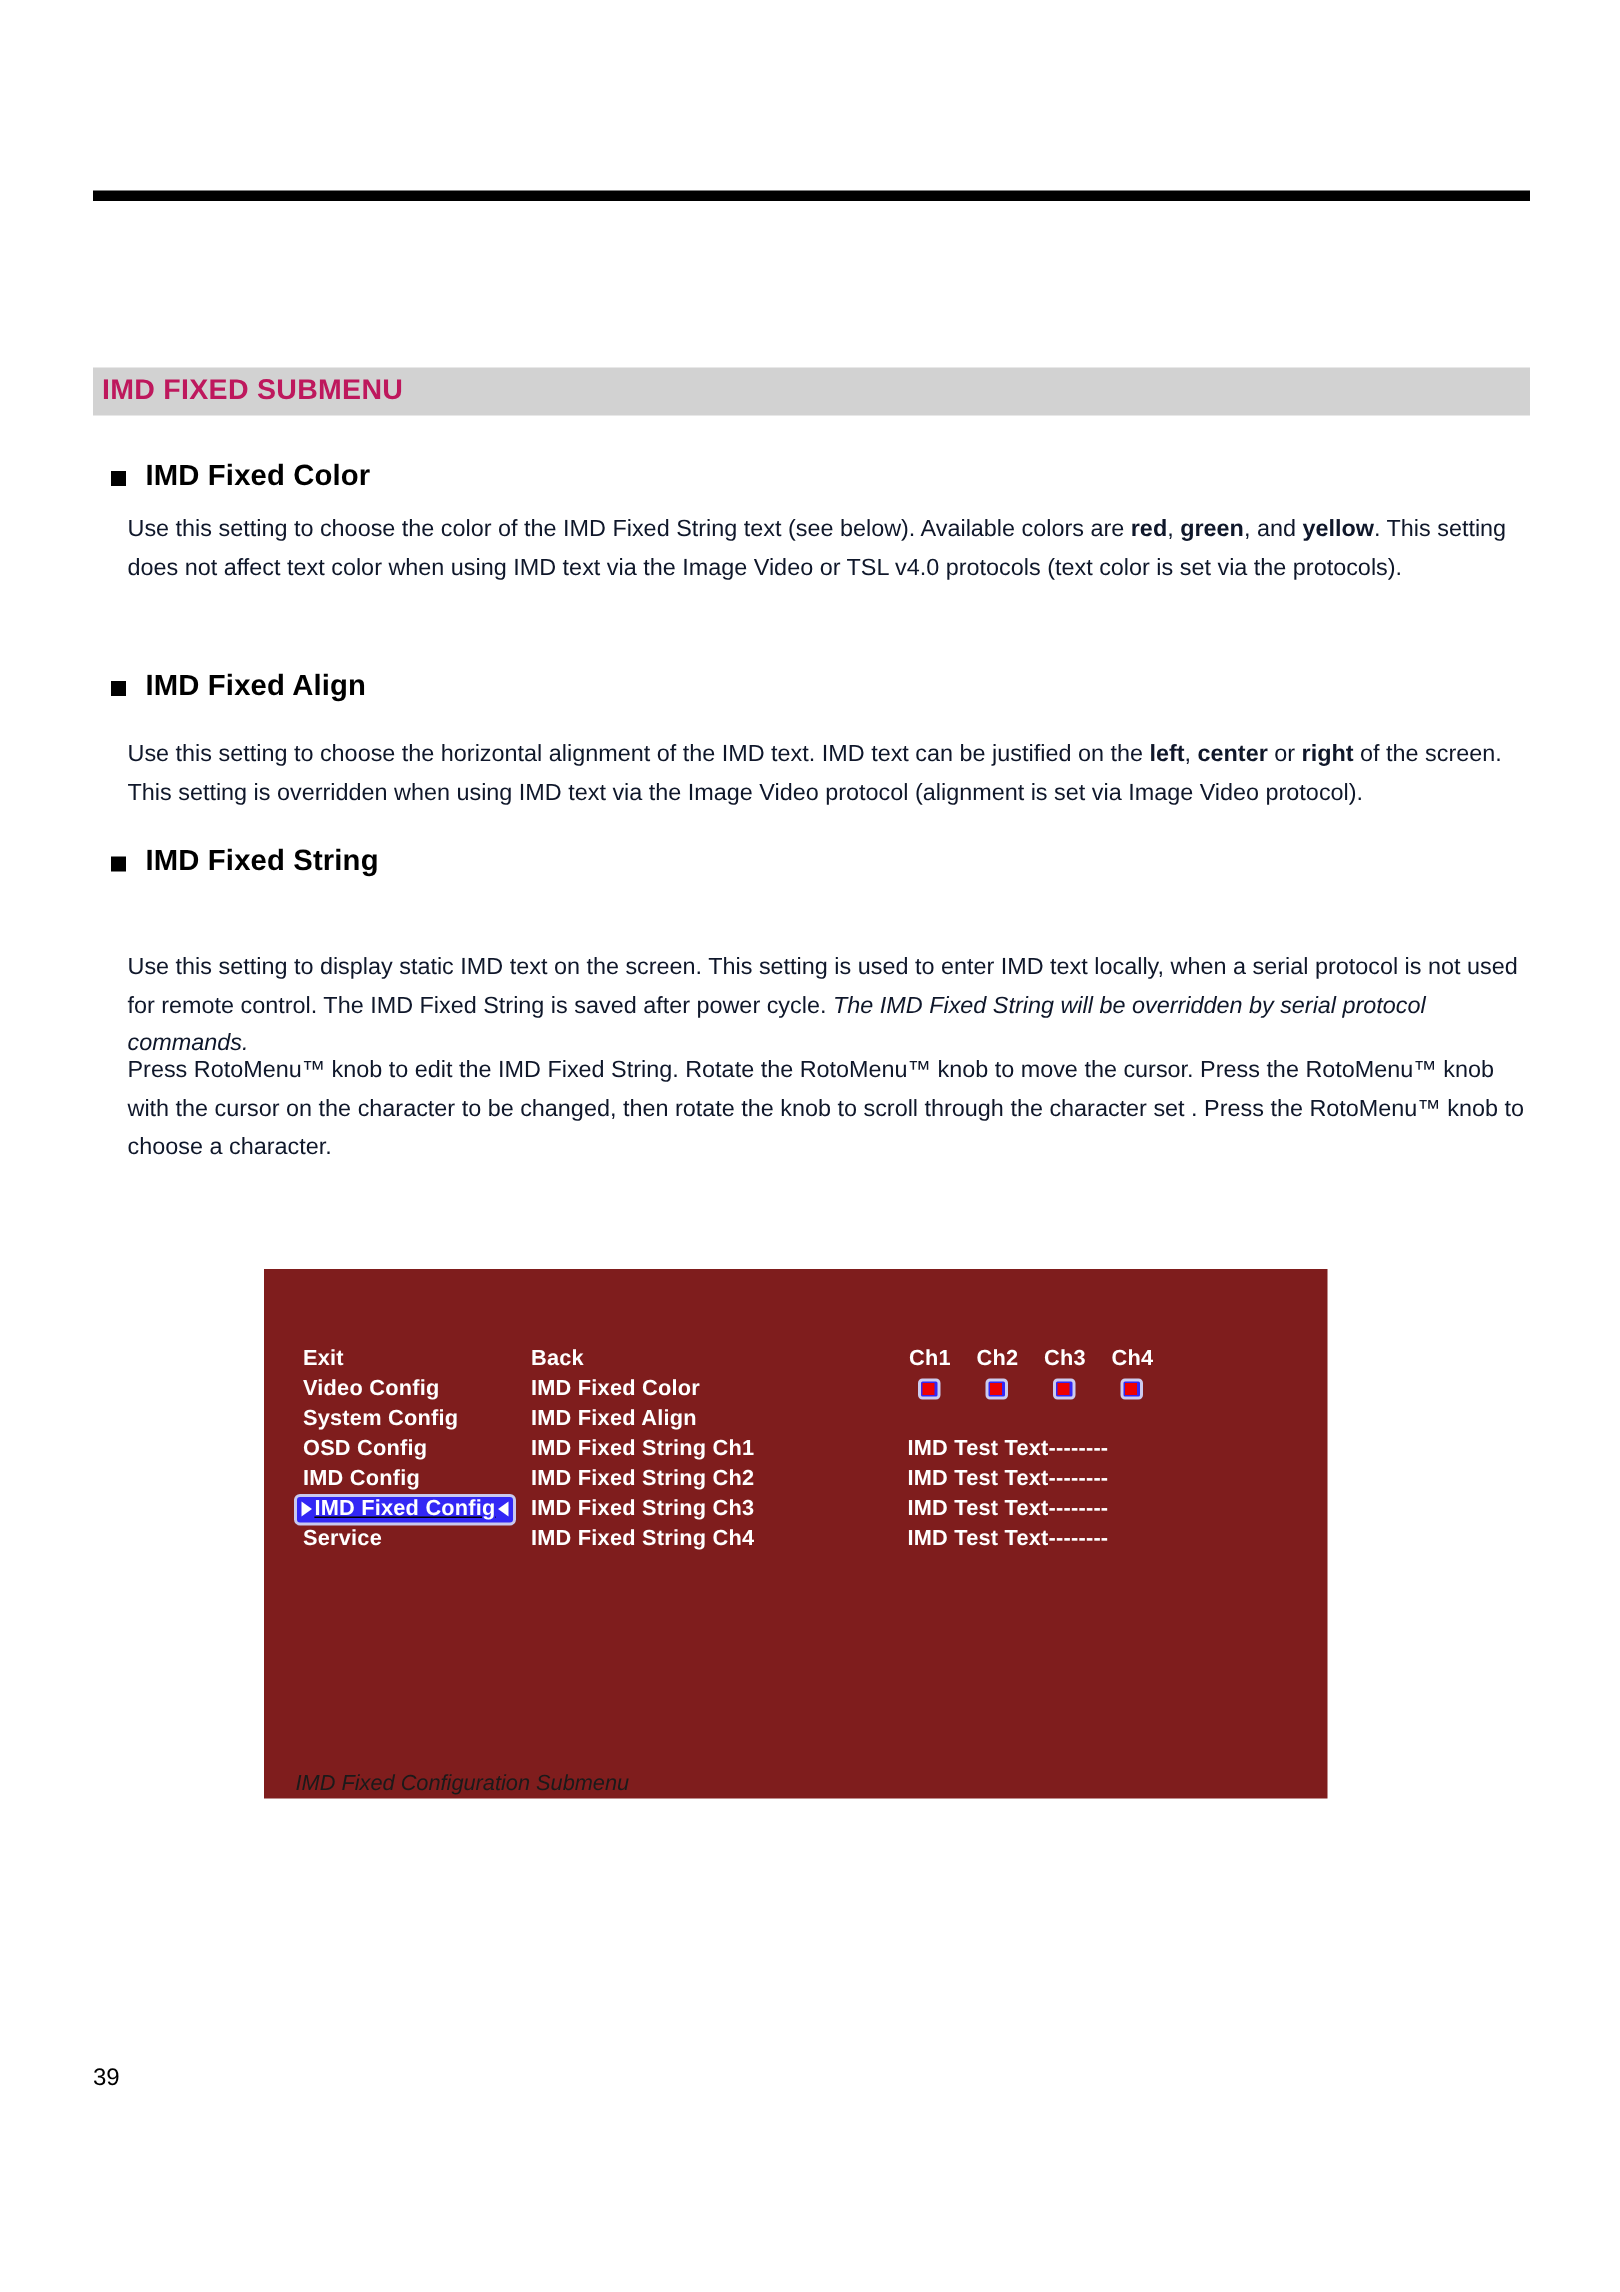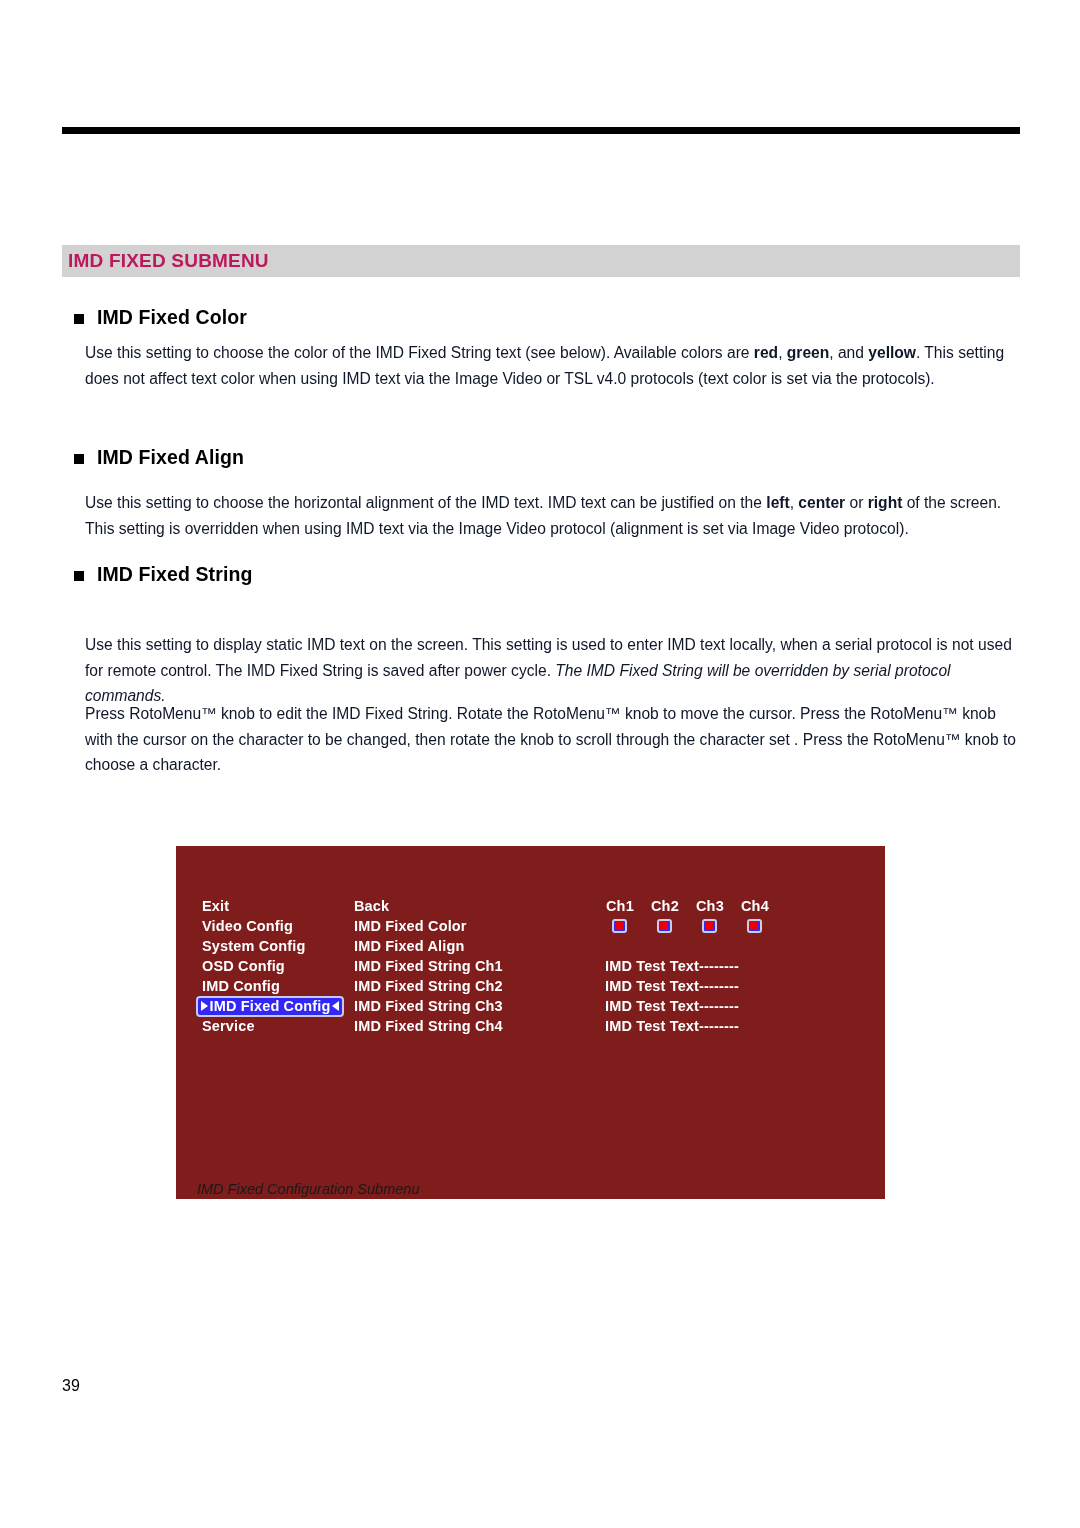--- a/index.html
+++ b/index.html
@@ -145,20 +145,21 @@
     align-items: center;
     justify-content: space-between;
     box-sizing: border-box;
     width: 148px;
     height: 21px;
     padding: 0 3px;
     border: 2px solid #c9c9ee;
     border-radius: 4px;
     background: #3327f5;
     margin-left: -6px;
+    text-decoration: underline;
   }
   .osd-selected .osd-text { font-size: 14.5px; }
   .arrow-left, .arrow-right {
     width: 0; height: 0;
     flex: 0 0 auto;
   }
   .arrow-right {
     border-top: 5px solid transparent;
     border-bottom: 5px solid transparent;
     border-left: 7px solid #ffffff;

